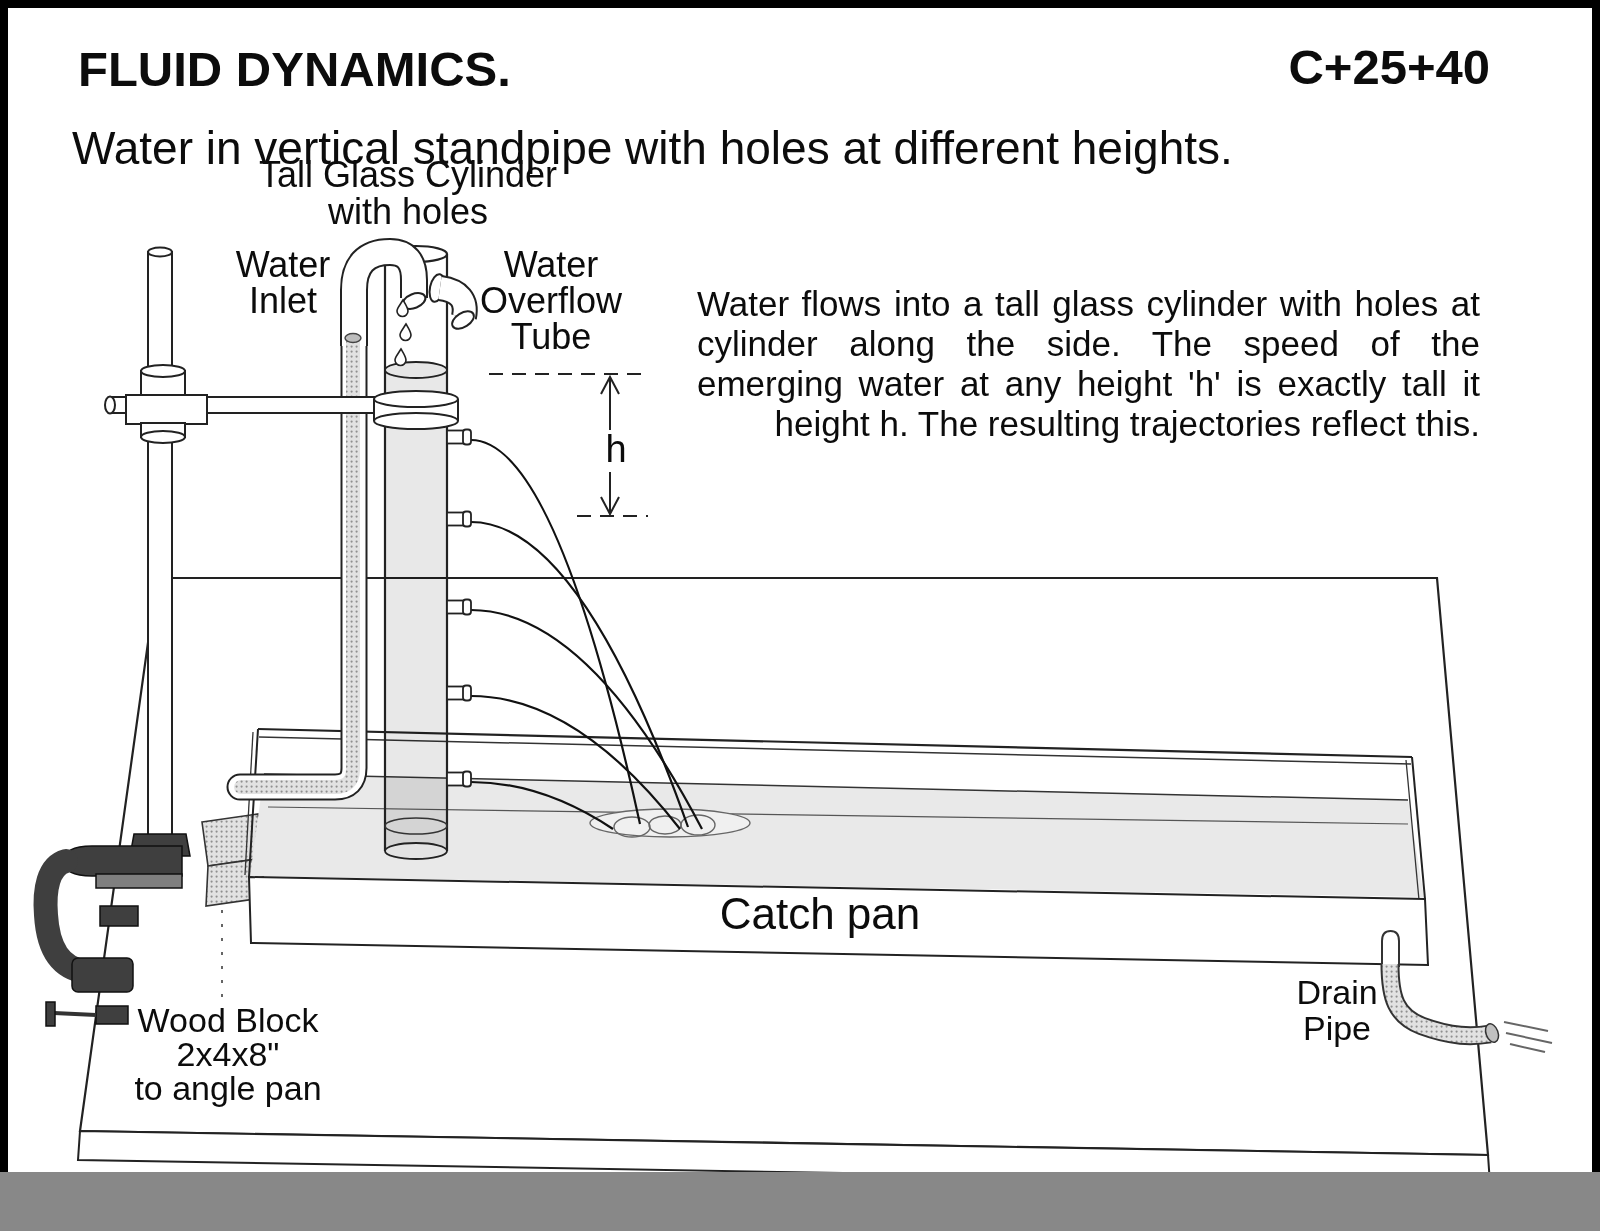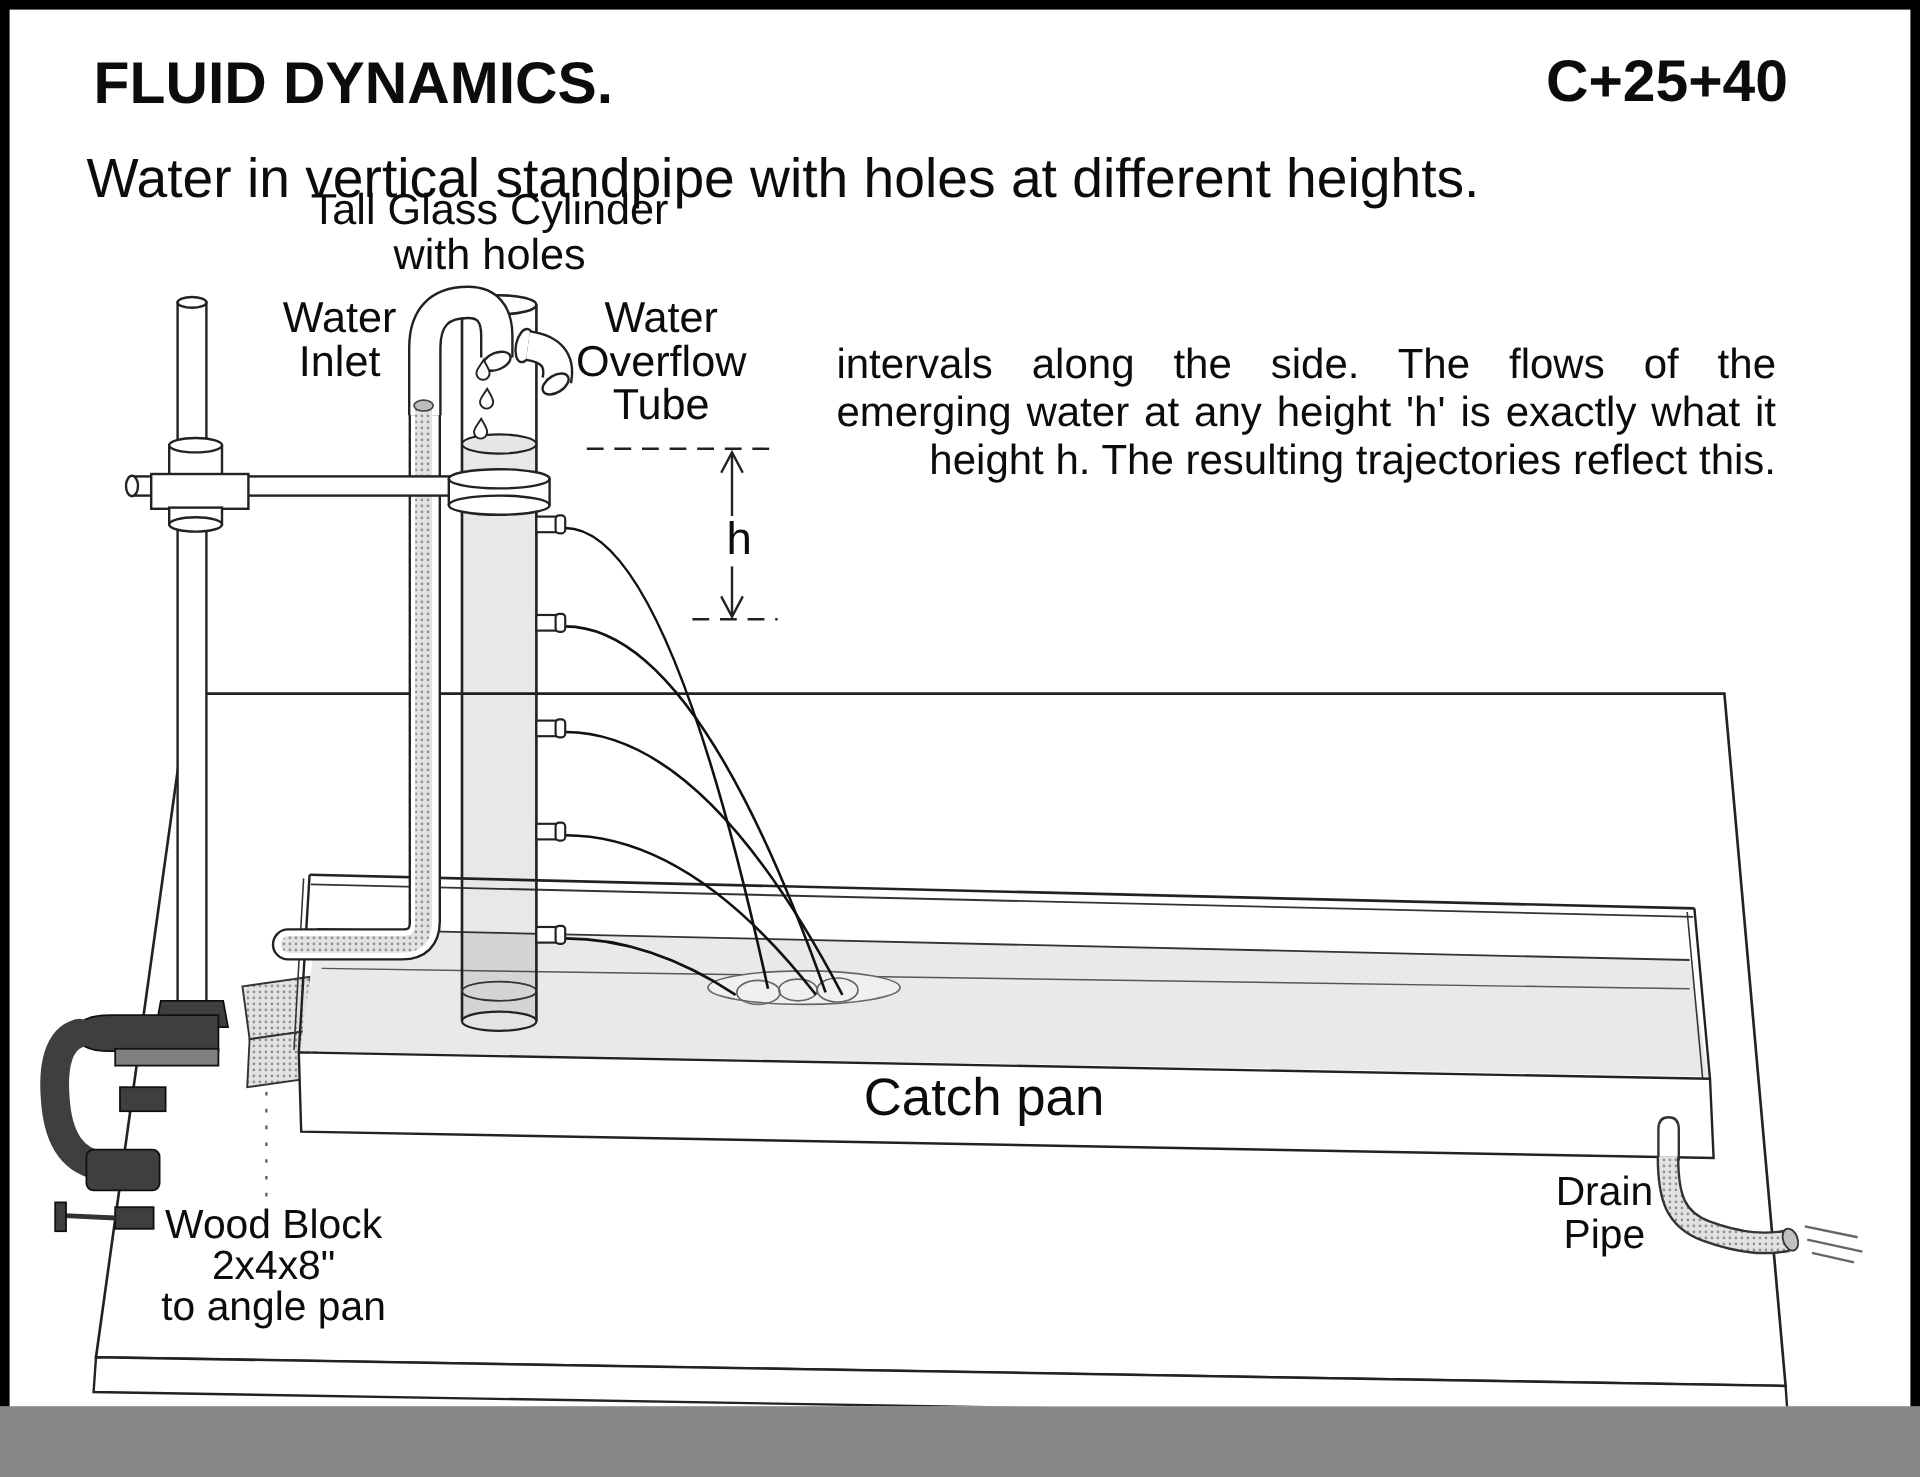--- a/index.html
+++ b/index.html
@@ -198,18 +198,19 @@
     <text x="1337" y="1004" font-size="34" text-anchor="middle">Drain</text>
     <text x="1337" y="1040" font-size="34" text-anchor="middle">Pipe</text>
 
     <text x="228" y="1032" font-size="34" text-anchor="middle">Wood Block</text>
     <text x="228" y="1066" font-size="34" text-anchor="middle">2x4x8"</text>
     <text x="228" y="1100" font-size="34" text-anchor="middle">to angle pan</text>
   </g>
 </svg>
 
 <div class="paragraph">
-  <div class="jline">intervals along the side.  The flows of the</div>
-  <div class="jline">emerging water at any height 'h' is exactly what it</div>
+  <div class="jline">Water flows into a tall glass cylinder with holes at</div>
+  <div class="jline">cylinder along the side.  The speed of the</div>
+  <div class="jline">emerging water at any height 'h' is exactly tall it</div>
   <div class="lline">height h. The resulting trajectories reflect this.</div>
 </div>
 
 </div>
 
 </body></html>

